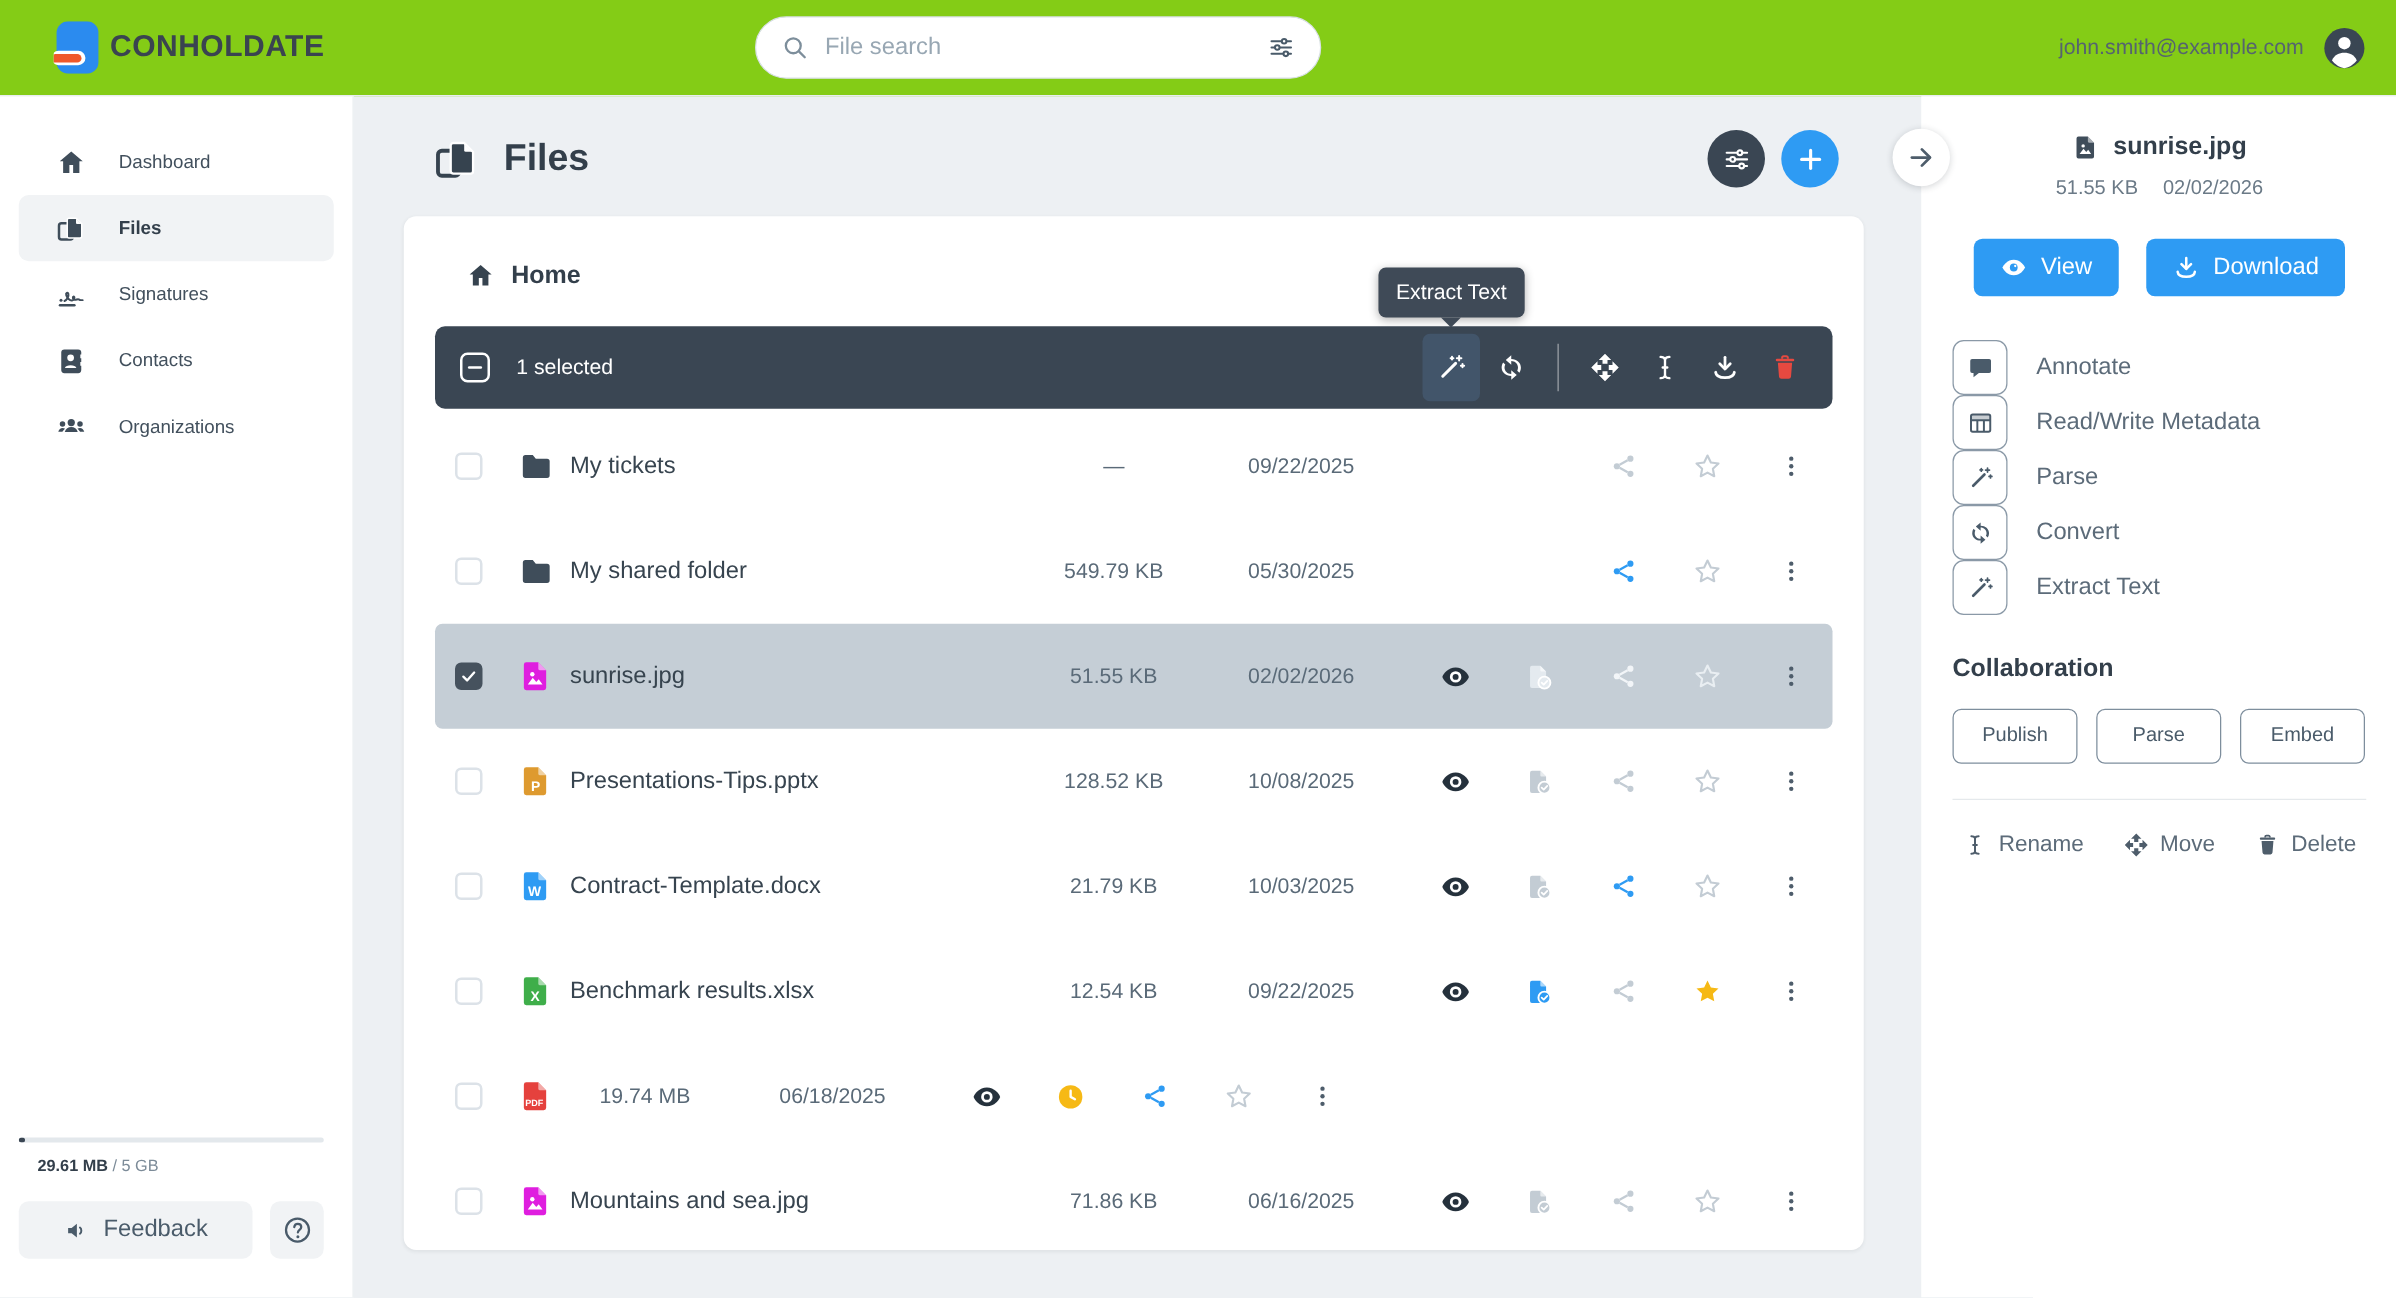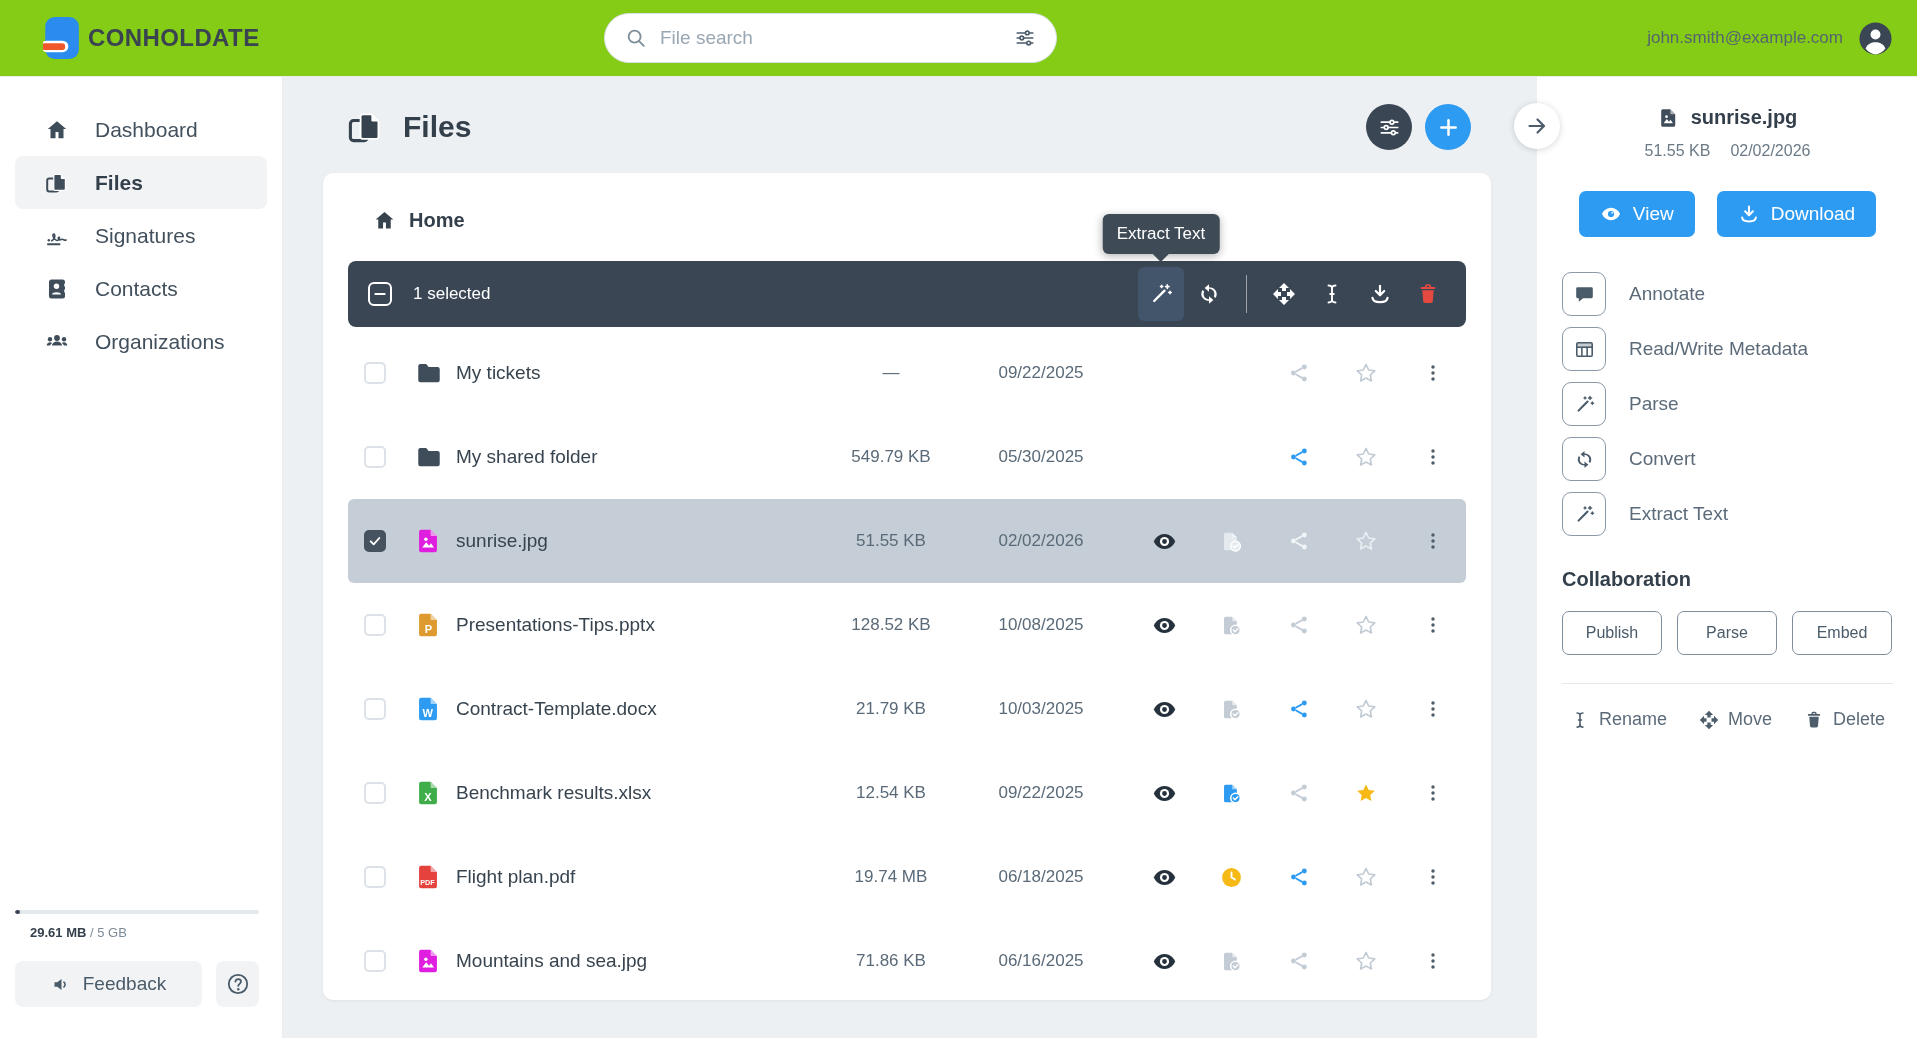--- a/index.html
+++ b/index.html
@@ -26,21 +26,21 @@
   .avatar { width:35px; height:35px; }
 
   
   .app { display:flex; height:961px; }
 
   
   .sidebar { width:283px; background:#fff; border-right:1px solid #E9EDF0;
     position:relative; padding-top:26px; flex:none; }
   .nav-item { height:53px; display:flex; align-items:center; gap:26px;
     padding-left:30px; margin:0 15px; border-radius:8px; color:#42505D;
-    font-size:21px; font-weight:500; cursor:pointer; }
+    font-size:15px; font-weight:500; cursor:pointer; }
   .nav-item .icon { width:24px; height:24px; color:#3F4D5A; }
   .nav-item.active { background:#F1F3F5; font-weight:700; color:#333F4B; }
   .sidebar-bottom { position:absolute; left:15px; right:23px; bottom:31px; }
   .storage-track { height:4px; background:#E3E8EC; border-radius:2px; overflow:hidden; }
   .storage-fill { height:100%; background:#3A4653; border-radius:2px; }
   .storage-text { margin-top:11px; font-size:13px; color:#7C8B98;margin-left:15px; }
   .storage-text b { color:#333F4B; font-weight:700; }
   .feedback-row { margin-top:21px; display:flex; gap:14px; }
   .feedback-btn { flex:1; height:46px; background:#F1F3F5; border-radius:8px;
     display:flex; align-items:center; justify-content:center; gap:11px;
@@ -125,21 +125,21 @@
   .file-title { display:flex; align-items:center; justify-content:center; gap:11px;
     margin-top:5px; font-size:20px; font-weight:700; color:#333F4B; }
   .file-title .icon { width:22px; height:22px; color:#3F4D5A; }
   .file-meta { display:flex; justify-content:center; gap:20px; margin-top:13px;
     font-size:16px; color:#6B7A87; }
   .panel-btns { display:flex; justify-content:center; gap:22px; margin-top:31px; }
   .btn-primary { height:46px; border-radius:7px; background:var(--accent); color:#fff;
     font-size:19px; display:flex; align-items:center; justify-content:center; gap:11px;
     padding:0 21px; cursor:pointer; border:none; font-family:inherit; }
   .btn-primary .icon { width:22px; height:22px; color:var(--accent); }
-  .panel-actions { margin-top:35px; display:flex; flex-direction:column; gap:11px; }
+  .panel-actions { margin-top:35px; display:flex; flex-direction:column; }
   .action-row { display:flex; align-items:center; gap:23px; cursor:pointer; }
   .action-icon-btn { width:44px; height:44px; border:1px solid #8A99A7; border-radius:9px;
     display:flex; align-items:center; justify-content:center; color:#4A5B6A; flex:none; }
   .action-icon-btn .icon { width:21px; height:21px; }
   .action-label { font-size:19px; color:#5C6B79; }
   .collab-title { margin-top:32px; font-size:20px; font-weight:700; color:#333F4B; }
   .collab-btns { display:flex; gap:15px; margin-top:20px; }
   .btn-outline { height:44px; min-width:100px; padding:0 16px; border:1px solid #7E8E9D;
     border-radius:7px; color:#4A5B6A; font-size:16px; background:#fff; cursor:pointer;
     display:flex; align-items:center; justify-content:center; font-family:inherit; }
@@ -759,21 +759,20 @@
             </div>
     <div class="col-icon">
               <span class="icon" style="color:var(--file-pdf)">
                 <svg viewBox="0 0 24 24">
                   <path d="M5.2 2.4h8.2l5.4 5.4v12.1a1.7 1.7 0 0 1-1.7 1.7H5.2a1.7 1.7 0 0 1-1.7-1.7V4.1a1.7 1.7 0 0 1 1.7-1.7z" fill="currentColor"></path>
                   <path d="M13.4 2.4l5.4 5.4h-4.4a1 1 0 0 1-1-1z" fill="#fff" opacity=".55"></path>
                   <text x="4.4" y="19" font-size="6.2" font-family="Liberation Sans, DejaVu Sans, sans-serif" font-weight="bold" fill="#fff">PDF</text>
                 </svg>
               </span>
             </div>
-    <div class="col-name">Flight plan.pdf</div>
     <div class="col-size">19.74 MB</div>
     <div class="col-date">06/18/2025</div>
     <div class="col-act">
               <span class="icon ic-eye">
                 <svg viewBox="0 0 24 24">
                   <path d="M12 4.8C6.2 4.8 2.6 9.6 1.8 12c.8 2.4 4.4 7.2 10.2 7.2s9.4-4.8 10.2-7.2C21.4 9.6 17.8 4.8 12 4.8z" fill="#25313C"></path>
                   <circle cx="12" cy="12" r="4.4" fill="#fff"></circle>
                   <circle cx="12" cy="12" r="2.3" fill="#25313C"></circle>
                 </svg>
               </span>

